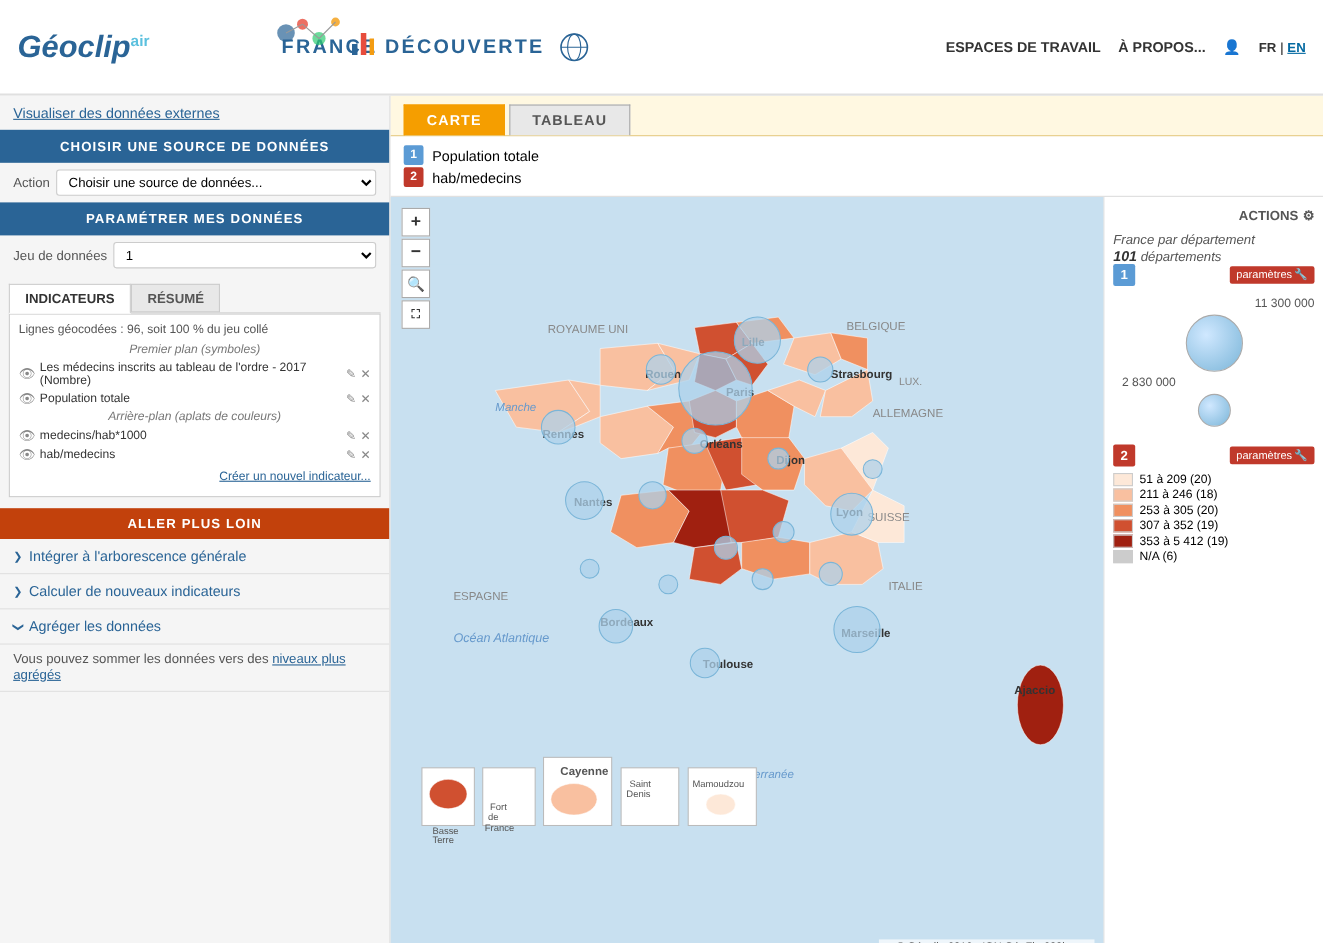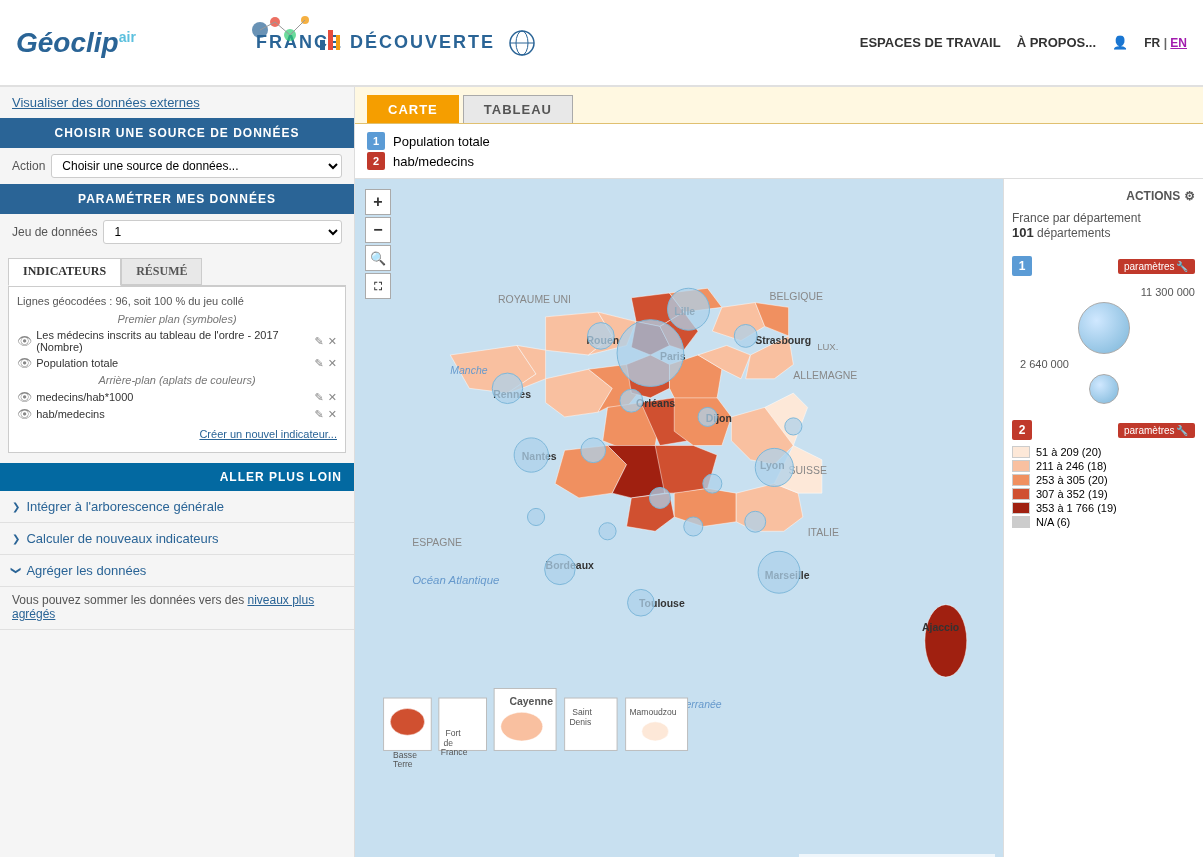--- a/index.html
+++ b/index.html
@@ -99,21 +99,20 @@
       border: 1px solid #ccc;
       border-radius: 3px;
       padding: 3px 6px;
       font-size: 12px;
       background: white;
     }
     .sidebar-tabs {
       display: flex;
       border-bottom: 1px solid #ccc;
       margin: 8px 8px 0 8px;
-      font-family: Liberation Serif, serif;
     }
     .sidebar-tab {
       padding: 5px 14px;
       font-size: 12px;
       font-weight: bold;
       cursor: pointer;
       border: 1px solid #ccc;
       background: #e8e8e8;
       color: #555;
     }
@@ -155,23 +154,23 @@
       cursor: pointer;
       font-size: 11px;
       padding: 4px 0;
     }
     .sidebar-row-label {
       padding: 6px 12px 2px 12px;
       font-size: 12px;
       color: #555;
     }
     .sidebar-section-header2 {
-      background: #0369a1;
+      background: #c2410c;
       color: white;
-      text-align: right;
+      text-align: center;
       padding: 7px 12px;
       font-size: 12px;
       font-weight: bold;
       letter-spacing: 1px;
       margin-top: 10px;
     }
     .collapse-item {
       padding: 8px 12px;
       color: #2a6496;
       font-size: 13px;
@@ -323,21 +322,22 @@
       gap: 4px;
       margin-bottom: 8px;
       cursor: pointer;
       font-size: 12px;
       color: #555;
       font-weight: bold;
     }
     #region-info {
       font-size: 12px;
       color: #555;
-      margin-bottom: 16px;
+      margin-bottom: 0;
+      font-style: italic;
     }
     #region-info strong { color: #333; font-size: 13px; }
 
     .legend-section {
       margin-bottom: 12px;
     }
     .legend-header {
       display: flex;
       align-items: center;
       gap: 4px;
@@ -445,21 +445,21 @@
       <line x1="3" y1="15" x2="27" y2="15" stroke="#2a6496" stroke-width="1"></line>
     </svg>
   </div>
   <div id="header-nav">
     <span>ESPACES DE TRAVAIL</span>
     <span>À PROPOS...</span>
     <span>👤</span>
     <span id="lang-area">
       <span style="font-weight:bold;color:#333;">FR</span>
       <span> | </span>
-      <span style="color:#a21caf;text-decoration:underline;">EN</span>
+      <span style="color:#0369a1;text-decoration:underline;">EN</span>
     </span>
   </div>
 </div>
 
 <div id="main-layout">
 
   <div id="sidebar">
     <div id="sidebar-link" style="color:#2a6496;text-decoration:underline;padding:8px 12px;font-size:13px;cursor:pointer;">Visualiser des données externes</div>
 
     <div class="sidebar-section-header">CHOISIR UNE SOURCE DE DONNÉES</div>
@@ -717,21 +717,21 @@
             <div class="legend-params-btn">
               <span>paramètres</span>
               <span>🔧</span>
             </div>
           </div>
           <div class="bubble-legend">
             <div style="font-size:11px;color:#555;text-align:right;width:100%;">11 300 000</div>
             <div class="bubble-item">
               <div class="bubble-circle" style="width:52px;height:52px;"></div>
             </div>
-            <div style="font-size:11px;color:#555;text-align:left;width:100%;padding-left:8px;">2 640 000</div>
+            <div style="font-size:11px;color:#555;text-align:left;width:100%;padding-left:8px;">2 830 000</div>
             <div class="bubble-item">
               <div class="bubble-circle" style="width:30px;height:30px;"></div>
             </div>
           </div>
         </div>
 
         <div class="legend-section">
           <div class="legend-header">
             <div class="legend-num2 red">2</div>
             <div class="legend-params-btn">
@@ -751,21 +751,21 @@
             <div class="color-legend-item">
               <div class="color-swatch" style="background:#f09060;"></div>
               <span>253 à 305 (20)</span>
             </div>
             <div class="color-legend-item">
               <div class="color-swatch" style="background:#d05030;"></div>
               <span>307 à 352 (19)</span>
             </div>
             <div class="color-legend-item">
               <div class="color-swatch" style="background:#a02010;"></div>
-              <span>353 à 1 766 (19)</span>
+              <span>353 à 5 412 (19)</span>
             </div>
             <div class="color-legend-item">
               <div class="color-swatch" style="background:#cccccc;"></div>
               <span>N/A (6)</span>
             </div>
           </div>
         </div>
 
       </div>
     </div>

